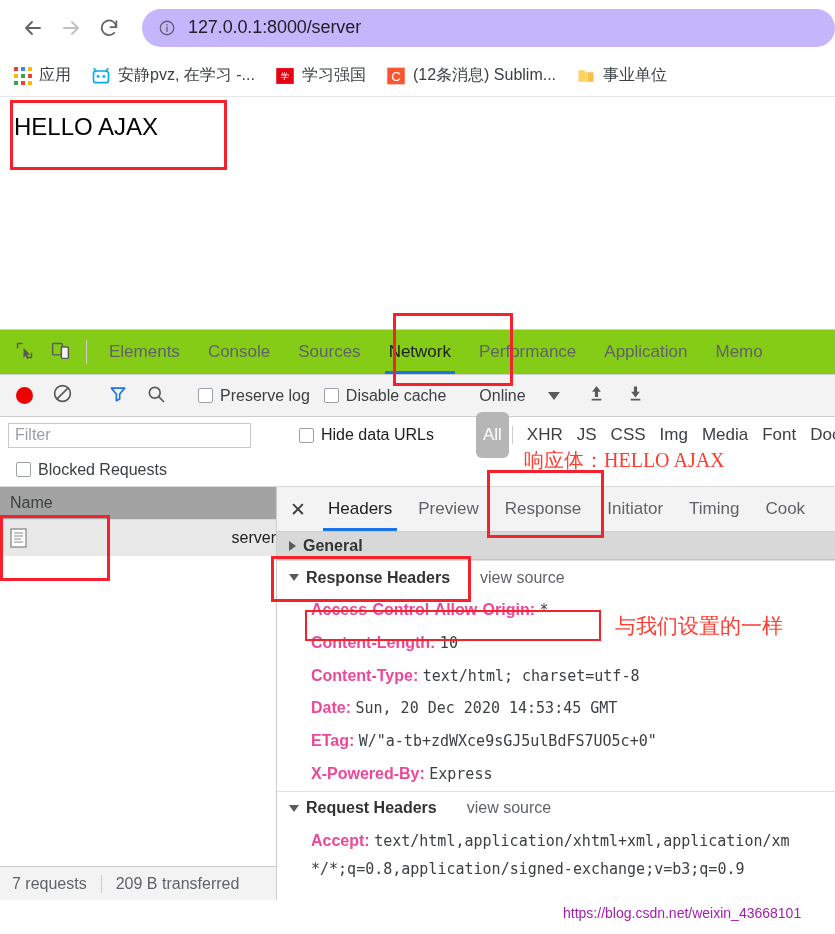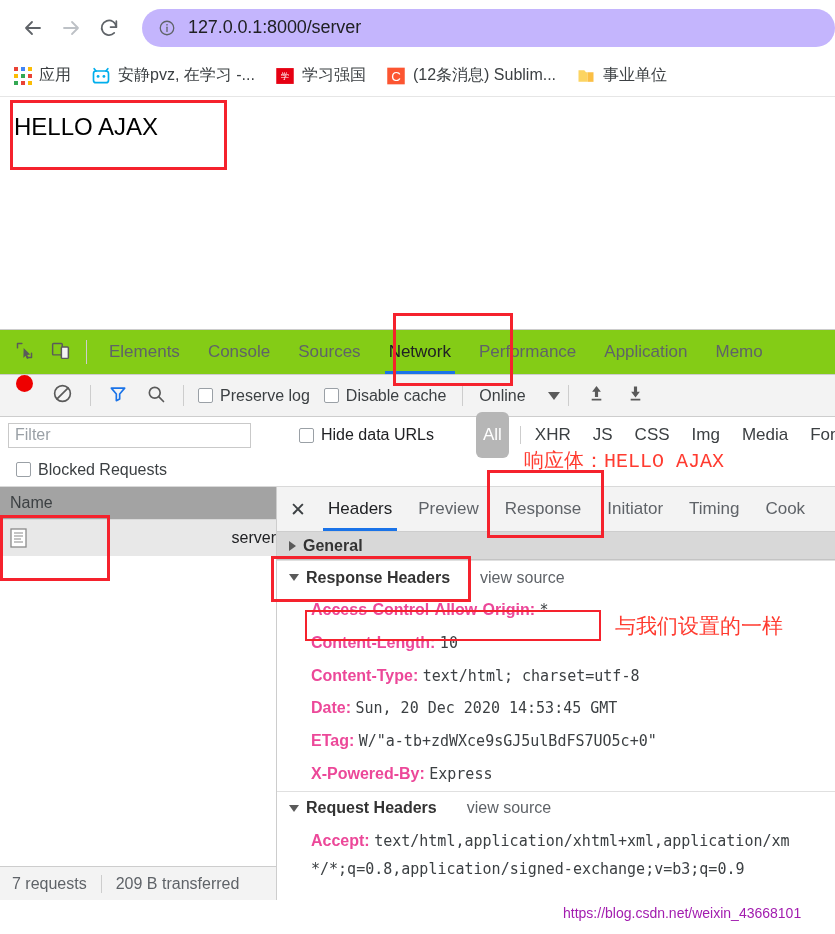--- a/index.html
+++ b/index.html
@@ -118,21 +118,21 @@
   .redbox {
     position: absolute;
     border: 3px solid #f5222d;
     box-sizing: border-box;
     pointer-events: none;
     z-index: 60;
   }
   .redtext {
     position: absolute;
     color: #ff3b30;
-    font-family: Liberation Mono, monospace;
+    font-family: Liberation Serif, serif;
     z-index: 60;
     white-space: nowrap;
   }
 
   
   .devtools {
     position: absolute;
     left: 0;
     top: 329px;
     width: 835px;
@@ -178,20 +178,21 @@
     content: "";
     position: absolute;
     left: 10px; right: 10px; bottom: 0;
     height: 3px;
     background: #1a73e8;
   }
 
   .dt-toolbar {
     height: 42px;
     display: flex;
+    align-items: center;
     background: #f3f3f3;
     border-bottom: 1px solid #cdcdcd;
     padding-left: 8px;
     box-sizing: border-box;
     font-size: 16px;
     color: #3c4043;
   }
   .record-dot {
     width: 17px; height: 17px;
     border-radius: 50%;
@@ -256,21 +257,21 @@
     display: flex;
     align-items: center;
     font-size: 17px;
     color: #3c4043;
     margin-left: 10px;
     white-space: nowrap;
   }
   .pill {
     padding: 13px 7px;
     border-radius: 6px;
-    margin-right: 8px;
+    margin-right: 0;
   }
   .pill.active {
     background: #b6b6b6;
     color: #ffffff;
   }
   .pill-sep {
     width:1px; height:18px; background:#cdcdcd; margin: 0 7px 0 3px;
   }
 
   .dt-blockedbar {

